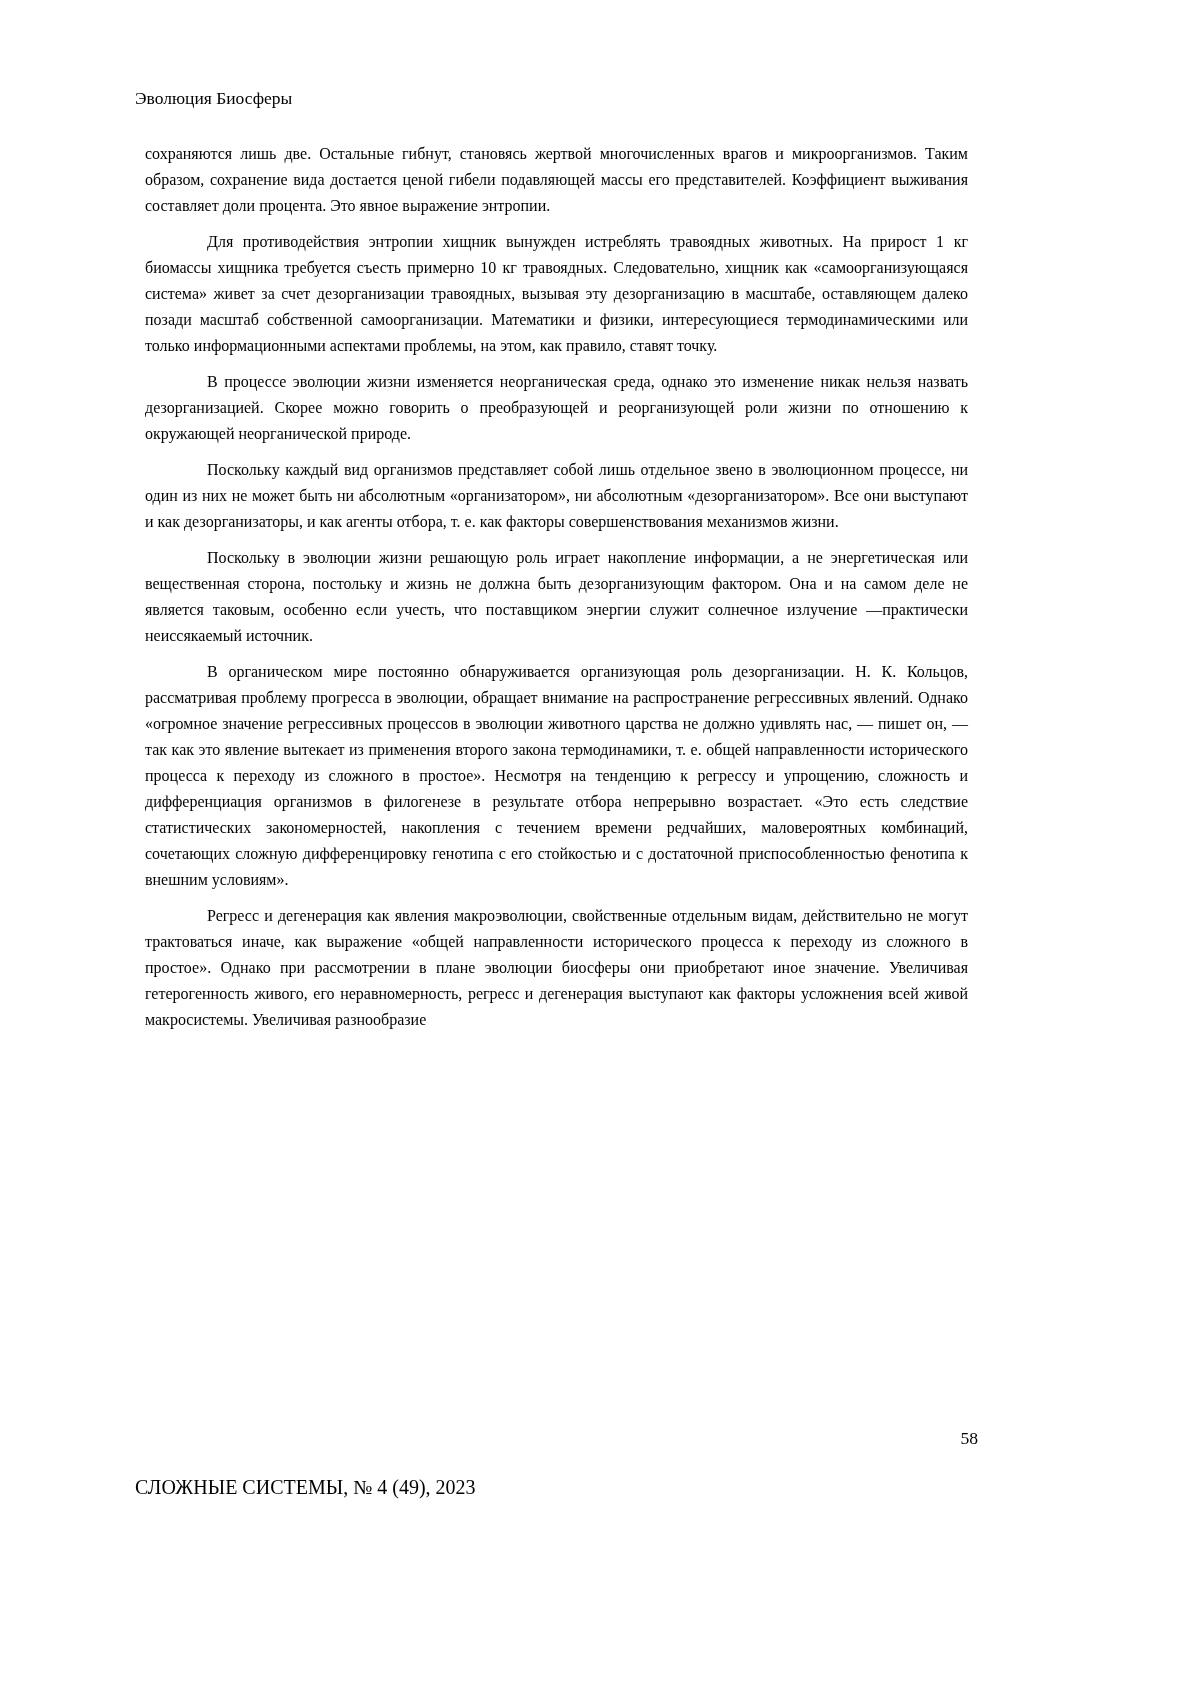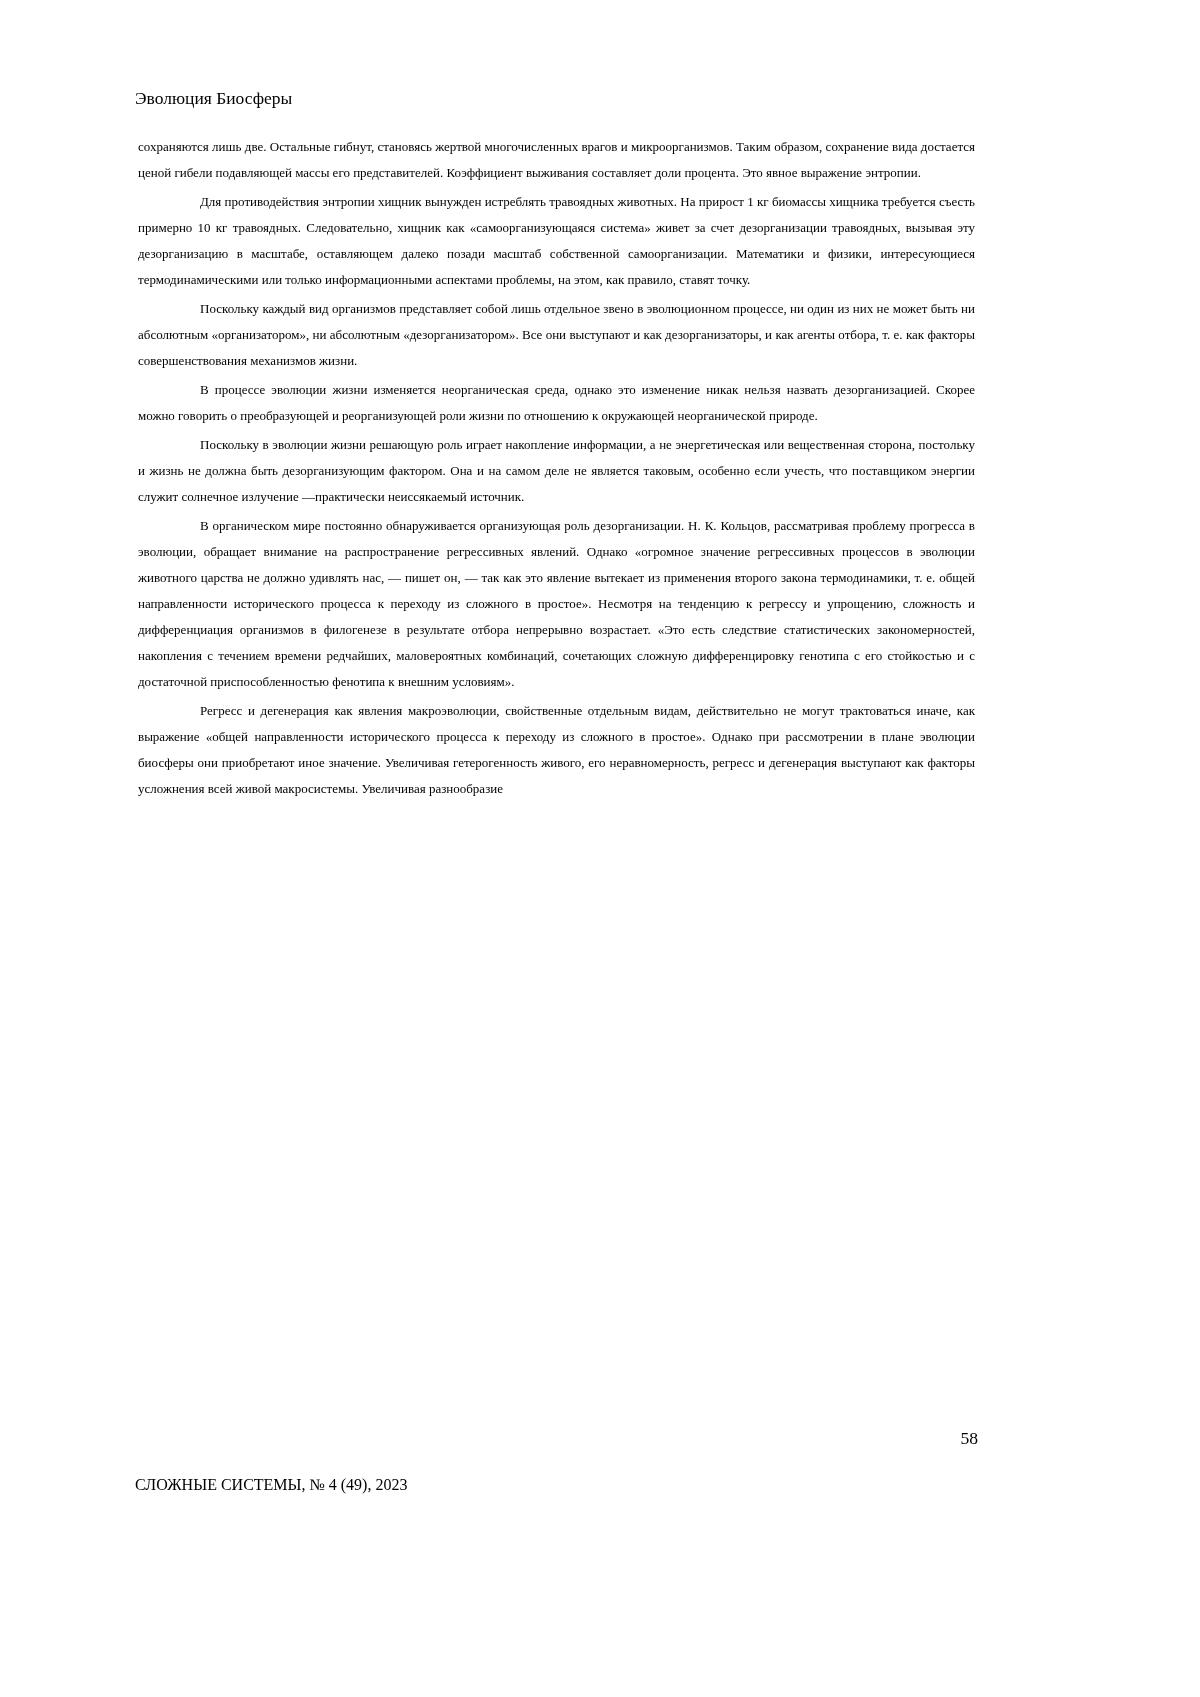--- a/index.html
+++ b/index.html
@@ -29,56 +29,56 @@
     font-size: 17.5px;
     white-space: nowrap;
   }
   .body-text {
     position: absolute;
     left: 0;
     top: 131px;
     width: 843px;
   }
   .para {
-    margin: 3px;
-    font-size: 13px;
+    margin: 10px;
+    font-size: 16px;
     line-height: 26px;
     text-align: justify;
     text-align-last: left;
   }
   .para.indent {
     text-indent: 62px;
   }
   .page-number {
     position: absolute;
     right: 0;
     top: 1428px;
     font-size: 17.6px;
     text-align: left;
   }
   .footer-line {
     position: absolute;
     left: 0;
     top: 1476px;
-    font-size: 16px;
+    font-size: 20px;
     white-space: nowrap;
   }
 </style>
 </head>
 <body>
 
 <div class="page">
 
   <div class="running-header">Эволюция Биосферы</div>
 
   <div class="body-text">
     <p class="para">сохраняются лишь две. Остальные гибнут, становясь жертвой многочисленных врагов и микроорганизмов. Таким образом, сохранение вида достается ценой гибели подавляющей массы его представителей. Коэффициент выживания составляет доли процента. Это явное выражение энтропии.</p>
     <p class="para indent">Для противодействия энтропии хищник вынужден истреблять травоядных животных. На прирост 1 кг биомассы хищника требуется съесть примерно 10 кг травоядных. Следовательно, хищник как «самоорганизующаяся система» живет за счет дезорганизации травоядных, вызывая эту дезорганизацию в масштабе, оставляющем далеко позади масштаб собственной самоорганизации. Математики и физики, интересующиеся термодинамическими или только информационными аспектами проблемы, на этом, как правило, ставят точку.</p>
+    <p class="para indent">В процессе эволюции жизни изменяется неорганическая среда, однако это изменение никак нельзя назвать дезорганизацией. Скорее можно говорить о преобразующей и реорганизующей роли жизни по отношению к окружающей неорганической природе.</p>
     <p class="para indent">Поскольку каждый вид организмов представляет собой лишь отдельное звено в эволюционном процессе, ни один из них не может быть ни абсолютным «организатором», ни абсолютным «дезорганизатором». Все они выступают и как дезорганизаторы, и как агенты отбора, т. е. как факторы совершенствования механизмов жизни.</p>
-    <p class="para indent">В процессе эволюции жизни изменяется неорганическая среда, однако это изменение никак нельзя назвать дезорганизацией. Скорее можно говорить о преобразующей и реорганизующей роли жизни по отношению к окружающей неорганической природе.</p>
     <p class="para indent">Поскольку в эволюции жизни решающую роль играет накопление информации, а не энергетическая или вещественная сторона, постольку и жизнь не должна быть дезорганизующим фактором. Она и на самом деле не является таковым, особенно если учесть, что поставщиком энергии служит солнечное излучение —практически неиссякаемый источник.</p>
     <p class="para indent">В органическом мире постоянно обнаруживается организующая роль дезорганизации. Н. К. Кольцов, рассматривая проблему прогресса в эволюции, обращает внимание на распространение регрессивных явлений. Однако «огромное значение регрессивных процессов в эволюции животного царства не должно удивлять нас, — пишет он, — так как это явление вытекает из применения второго закона термодинамики, т. е. общей направленности исторического процесса к переходу из сложного в простое». Несмотря на тенденцию к регрессу и упрощению, сложность и дифференциация организмов в филогенезе в результате отбора непрерывно возрастает. «Это есть следствие статистических закономерностей, накопления с течением времени редчайших, маловероятных комбинаций, сочетающих сложную дифференцировку генотипа с его стойкостью и с достаточной приспособленностью фенотипа к внешним условиям».</p>
     <p class="para indent">Регресс и дегенерация как явления макроэволюции, свойственные отдельным видам, действительно не могут трактоваться иначе, как выражение «общей направленности исторического процесса к переходу из сложного в простое». Однако при рассмотрении в плане эволюции биосферы они приобретают иное значение. Увеличивая гетерогенность живого, его неравномерность, регресс и дегенерация выступают как факторы усложнения всей живой макросистемы. Увеличивая разнообразие</p>
   </div>
 
   <div class="page-number">58</div>
 
   <div class="footer-line">СЛОЖНЫЕ СИСТЕМЫ, № 4 (49), 2023</div>
 
 </div>

